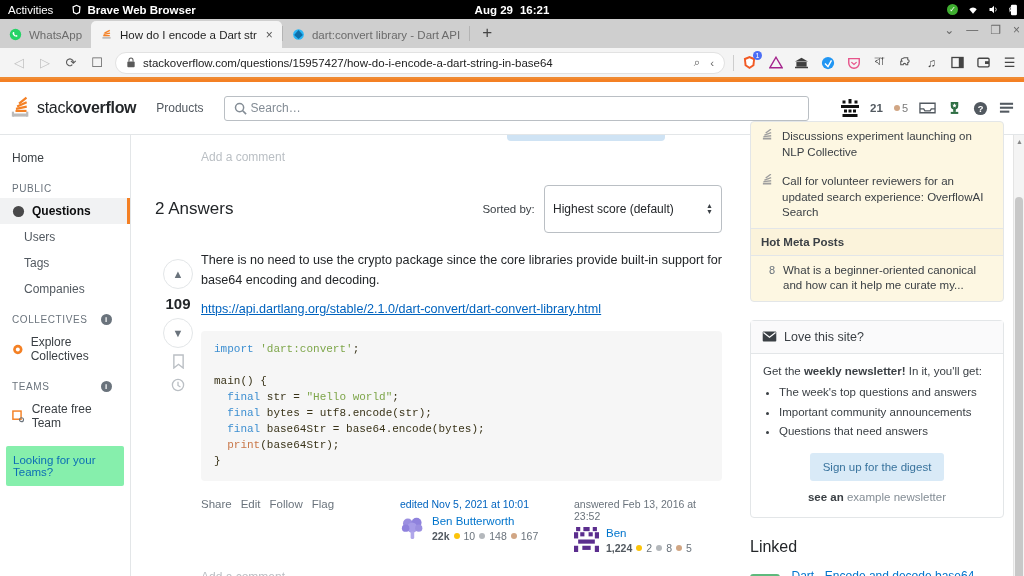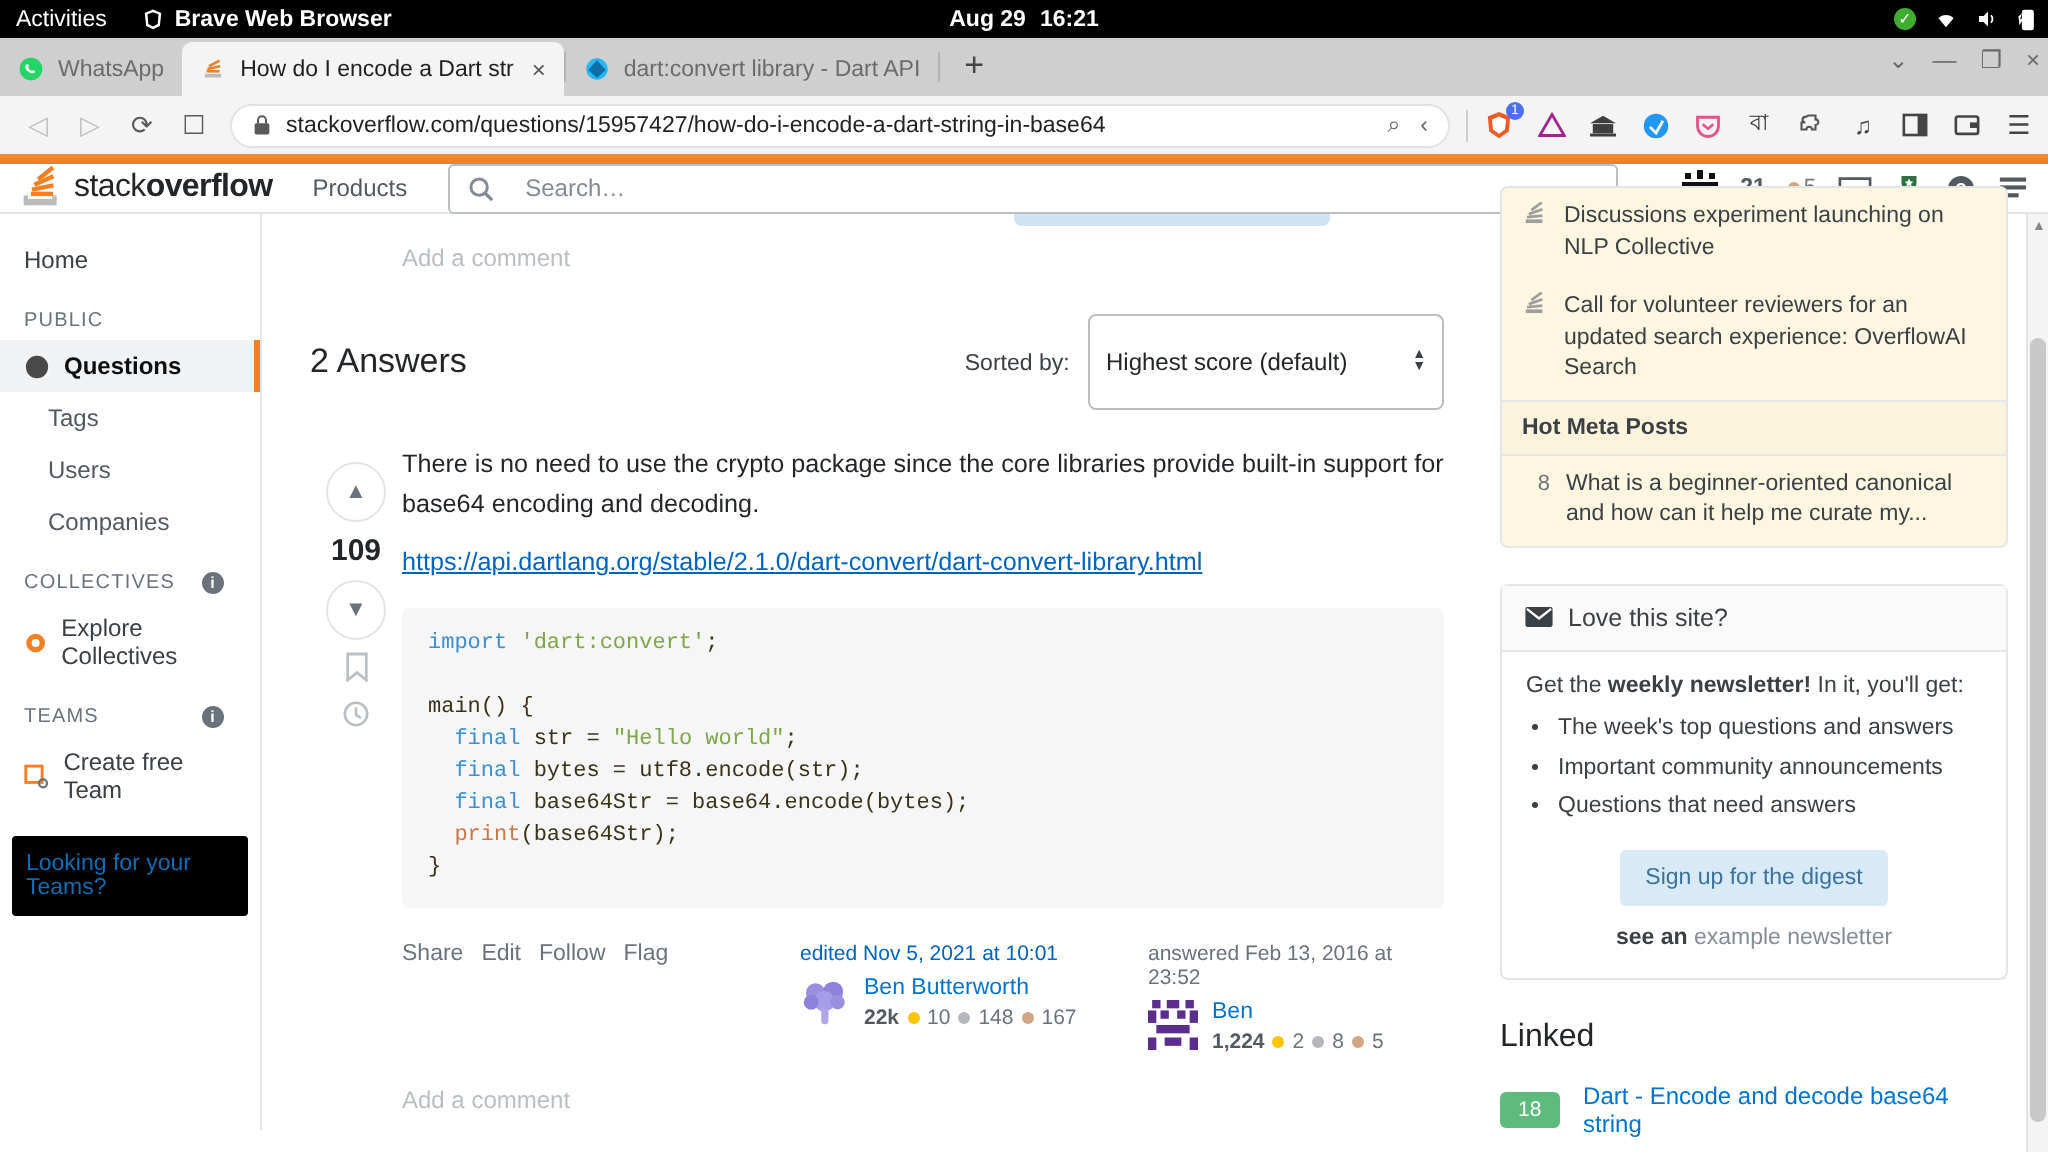--- a/index.html
+++ b/index.html
@@ -80,32 +80,32 @@
   .brave-badge { position:relative; }
   .brave-badge .cnt {
     position:absolute; top:-3px; right:-4px; background:#4c6ef5; color:#fff;
     font-size:7px; border-radius:50%; width:9px; height:9px; line-height:9px; text-align:center;
   }
   .vdiv { width:1px; height:16px; background:#cdcdcd; margin: 0 3px; }
 
   
   .page { display:flex; height: 576px; position: relative; background:#fff; }
   .so-header {
-    height: 28px; background:#fff; border-bottom: 1px solid #e3e6e8;
+    height: 56px; background:#fff; border-bottom: 1px solid #e3e6e8;
     border-top: 3px solid #f48024;
     display:flex; align-items:center; padding: 0 10px; gap: 14px;
     position: relative;
   }
   .so-logo { display:flex; align-items:center; gap: 5px; }
   .so-logo-text { font-size: 16px; color:#232629; letter-spacing: -0.3px; }
   .so-logo-text b { font-weight:700; }
   .so-products { font-size: 12px; color:#525960; padding: 0 6px; }
   .so-search {
     flex: 1 1 auto; height: 25px; border:1px solid #babfc4; border-radius:3px;
-    display:flex; align-items:center; gap:16px; padding: 0 9px;
+    display:flex; align-items:center; gap:4px; padding: 0 9px;
     font-size: 12px; color:#838c95; max-width: 585px;
   }
   .so-header-right { margin-left:auto; display:flex; align-items:center; gap:11px; }
   .rep { font-size:11.5px; color:#525960; font-weight:600; }
   .badge-gold { display:inline-flex; align-items:center; gap:2px; font-size:11px; color:#7a7a7a; }
   .dot-bronze { width:6px;height:6px;border-radius:50%;background:#d1a684;display:inline-block; }
   .hicon { color:#525960; font-size:14px; display:flex; align-items:center; }
   .avatar-px {
     width:18px; height:18px; display:block;
   }
@@ -123,21 +123,21 @@
   .nav-item.active { background:#f1f2f3; color:#0c0d0e; font-weight:700; border-right:3px solid #f48024; }
   .nav-head {
     padding: 12px 8px 4px 12px; font-size: 10px; color:#6a737c;
     letter-spacing: .6px; display:flex; align-items:center; justify-content:space-between;
   }
   .info-i {
     width:11px;height:11px;border-radius:50%;background:#6a737c;color:#fff;
     font-size:8px; line-height:11px; text-align:center; font-weight:700; margin-right:10px;
   }
   .teams-banner {
-    margin: 10px 6px 0 6px; background:#000000; color:#0c6eb5;
+    margin: 10px 6px 0 6px; background:#86efac; color:#0c6eb5;
     font-size:11.5px; padding: 8px 7px; border-radius:2px;
   }
 
   
   .main {
     flex: 1 1 auto; padding: 0 0 0 24px; overflow:hidden; background:#fff;
   }
   .addcomment { color:#babfc4; font-size:12px; padding: 9px 0 9px 46px; }
   .answers-head {
     display:flex; align-items:center; padding: 12px 18px 12px 0; gap: 10px;
@@ -462,22 +462,22 @@
       <div class="nav-head">
         <span>PUBLIC</span>
       </div>
       <div class="nav-item active">
         <svg width="13" height="13" viewBox="0 0 14 14">
           <circle cx="7" cy="7" r="6" fill="#0c0d0e"></circle>
             <path d="M7 1a10 6 0 0 0 0 12a10 6 0 0 0 0-12" fill="#fff" opacity=".25"></path>
         </svg>
         <span>Questions</span>
       </div>
+      <div class="nav-item sub">Users</div>
       <div class="nav-item sub">Tags</div>
-      <div class="nav-item sub">Users</div>
       <div class="nav-item sub">Companies</div>
       <div class="nav-head">
         <span>COLLECTIVES</span>
         <span class="info-i">i</span>
       </div>
       <div class="nav-item">
         <svg width="13" height="13" viewBox="0 0 14 14">
           <circle cx="7" cy="7" r="5.6" fill="#f48024"></circle>
             <circle cx="7" cy="7" r="2.4" fill="#fff"></circle>
         </svg>

